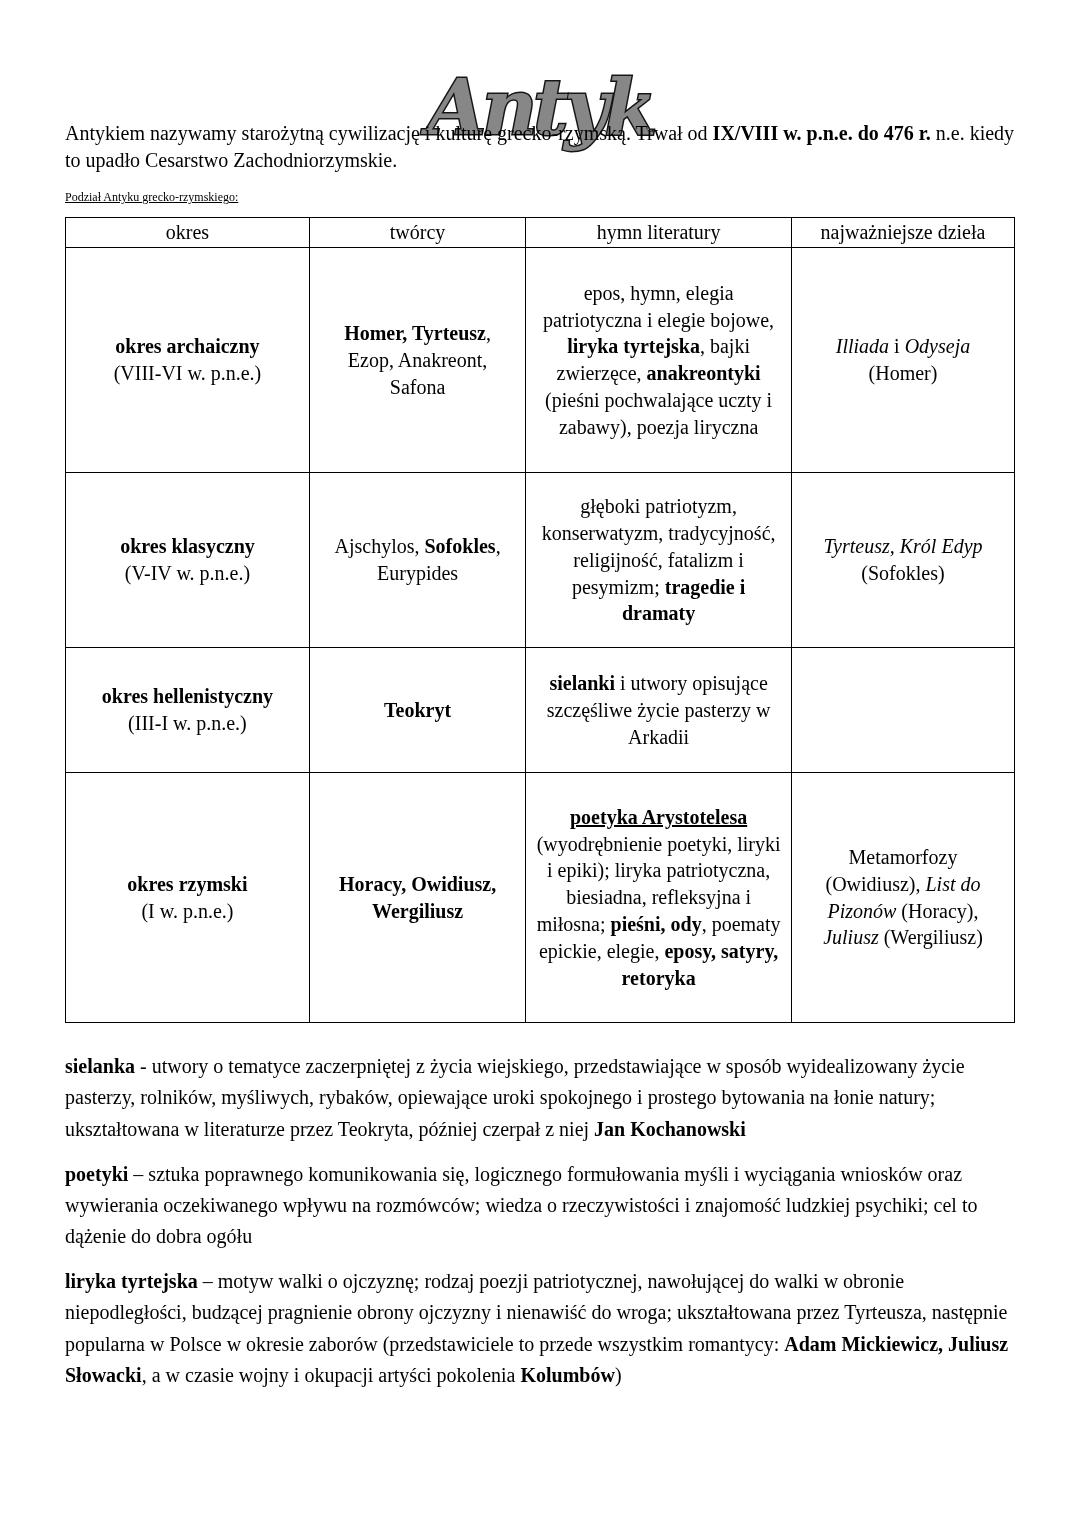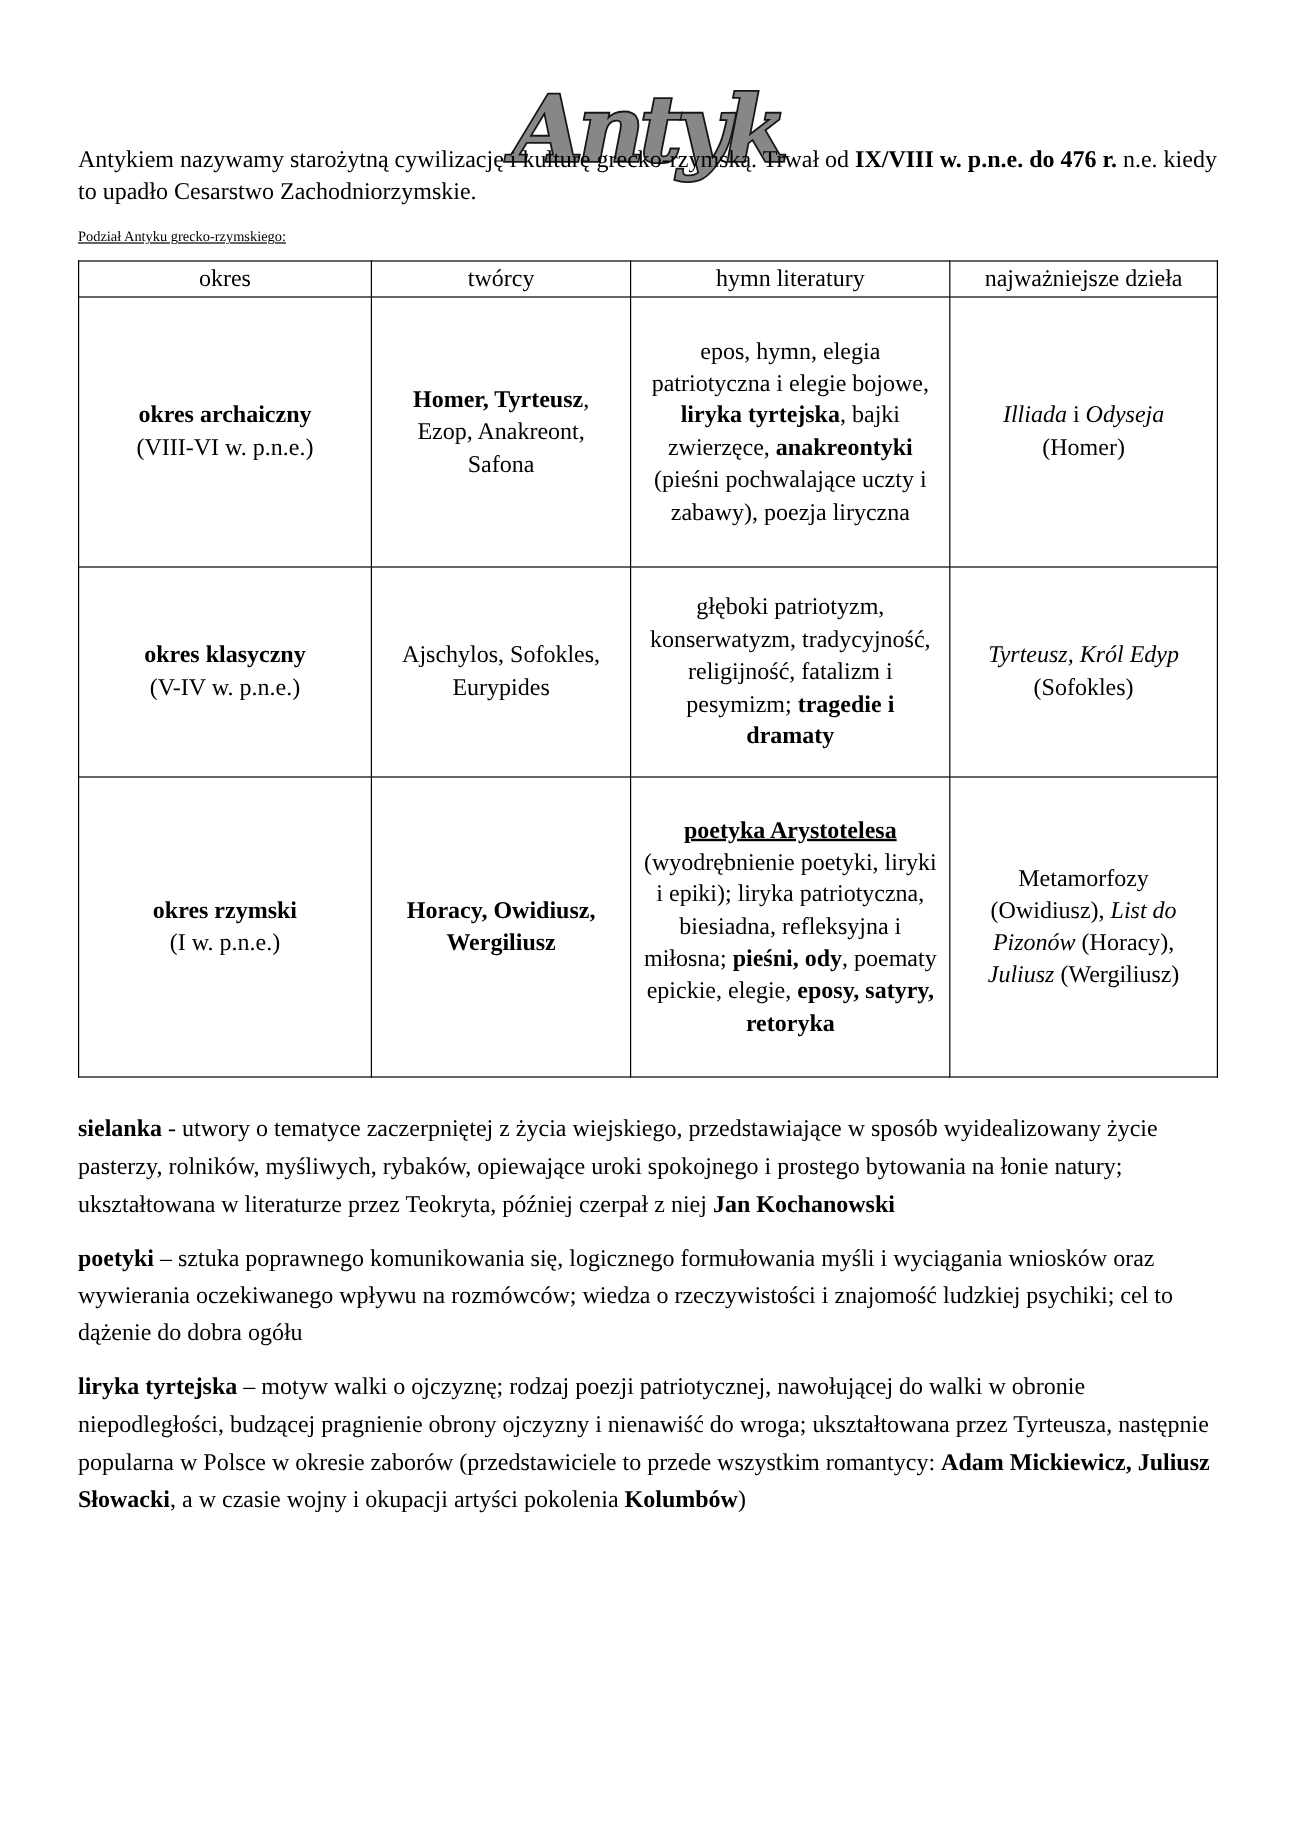--- a/index.html
+++ b/index.html
@@ -101,23 +101,29 @@
     </thead>
     <tbody>
       <tr class="r1">
         <td><span style="font-weight: bold;">okres archaiczny</span><br><span>(VIII-VI w. p.n.e.)</span></td>
         <td><span style="font-weight: bold;">Homer, Tyrteusz</span><span>,</span><br><span>Ezop, Anakreont,</span><br><span>Safona</span></td>
         <td><span>epos, hymn, elegia patriotyczna i elegie bojowe, </span><span style="font-weight: bold;">liryka tyrtejska</span><span>, bajki zwierzęce, </span><span style="font-weight: bold;">anakreontyki</span><span> (pieśni pochwalające uczty i zabawy), </span><span style="font-weight: normal;">poezja liryczna</span></td>
         <td><span style="font-style: italic;">Illiada</span><span> i </span><span style="font-style: italic;">Odyseja</span><br><span>(Homer)</span></td>
       </tr>
       <tr class="r2">
         <td><span style="font-weight: bold;">okres klasyczny</span><br><span>(V-IV w. p.n.e.)</span></td>
-        <td><span>Ajschylos, </span><span style="font-weight: normal;">Sofokles</span><span>,</span><br><span>Eurypides</span></td>
+        <td><span>Ajschylos, </span><span style="font-weight: bold;">Sofokles</span><span>,</span><br><span>Eurypides</span></td>
         <td><span>głęboki patriotyzm, konserwatyzm, tradycyjność, religijność, fatalizm i pesymizm; </span><span style="font-weight: bold;">tragedie i dramaty</span></td>
         <td><span style="font-style: italic;">Tyrteusz, Król Edyp</span><br><span>(Sofokles)</span></td>
+      </tr>
+      <tr class="r3">
+        <td><span style="font-weight: bold;">okres hellenistyczny</span><br><span>(III-I w. p.n.e.)</span></td>
+        <td><span style="font-weight: bold;">Teokryt</span></td>
+        <td><span style="font-weight: bold;">sielanki</span><span> i utwory opisujące szczęśliwe życie pasterzy w Arkadii</span></td>
+        <td></td>
       </tr>
       <tr class="r4">
         <td><span style="font-weight: bold;">okres rzymski</span><br><span>(I w. p.n.e.)</span></td>
         <td><span style="font-weight: bold;">Horacy, Owidiusz,</span><br><span style="font-weight: bold;">Wergiliusz</span></td>
         <td><span style="font-weight: bold; text-decoration: underline;">poetyka Arystotelesa</span><br><span>(wyodrębnienie poetyki, liryki i epiki); liryka patriotyczna, biesiadna, refleksyjna i miłosna; </span><span style="font-weight: bold;">pieśni, ody</span><span>, poematy epickie, elegie, </span><span style="font-weight: bold;">eposy, satyry, retoryka</span></td>
         <td><span>Metamorfozy</span><br><span>(Owidiusz), </span><span style="font-style: italic;">List do Pizonów</span><span> (Horacy), </span><span style="font-style: italic;">Juliusz</span><span> (Wergiliusz)</span></td>
       </tr>
     </tbody>
   </table>
 

